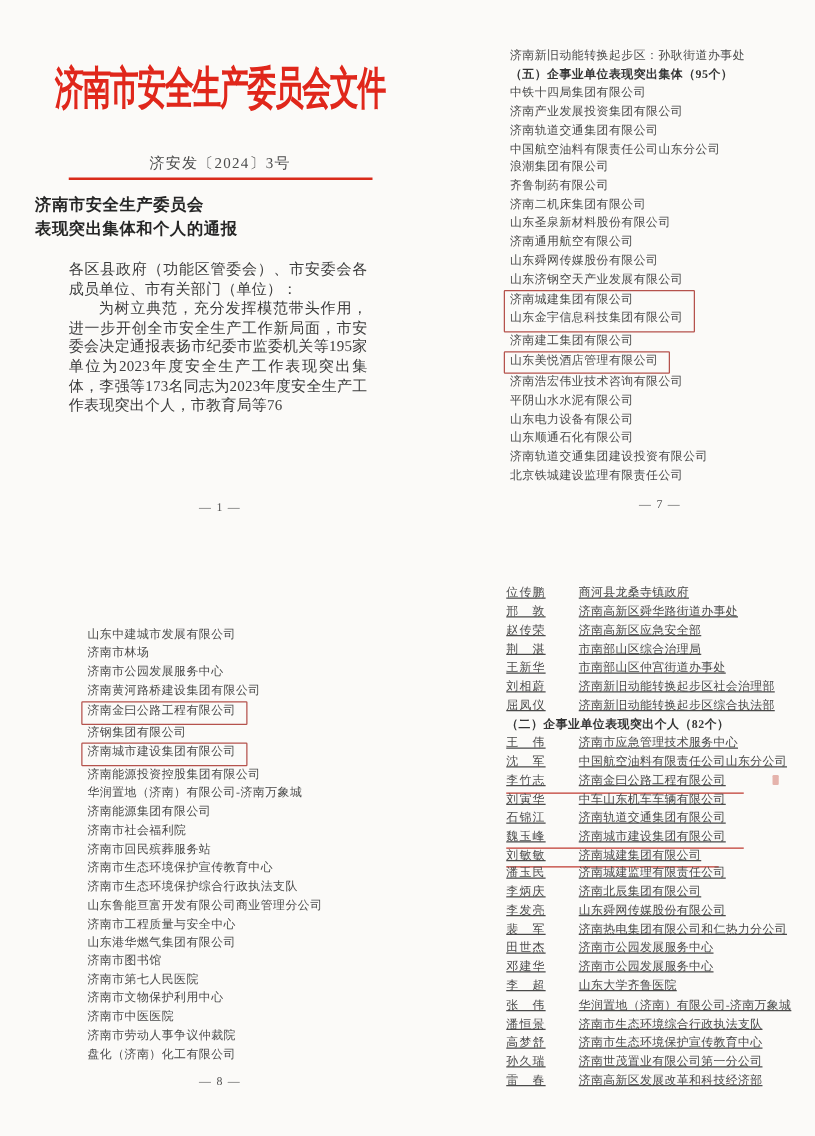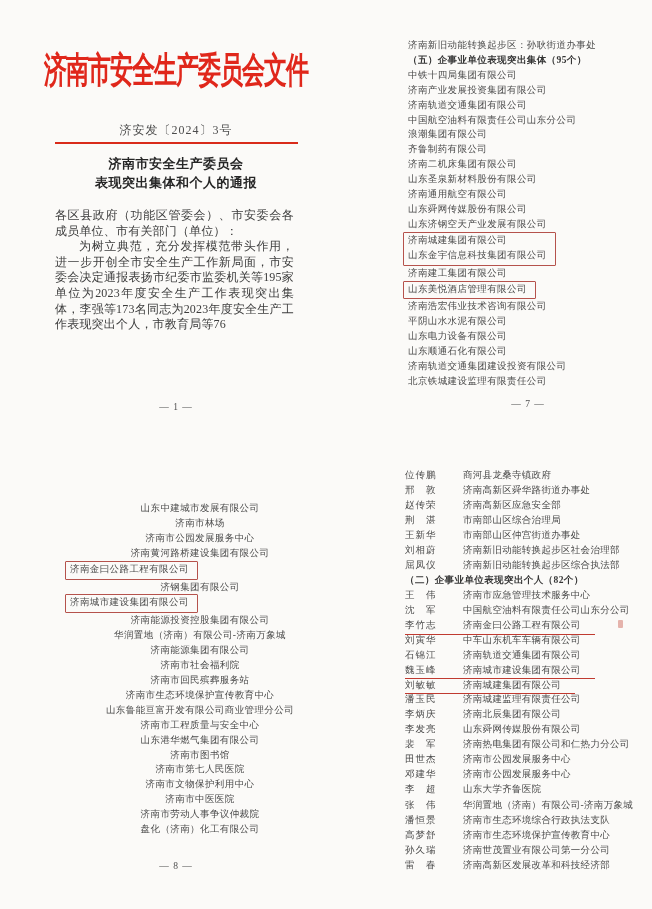--- a/index.html
+++ b/index.html
@@ -12,45 +12,45 @@
 
   
   #page1{left:28px;top:0;width:296px;height:460px;}
   .red-head{
     margin-top:48px;font-size:23px;line-height:30px;font-weight:bold;
     color:var(--header-red,#e0271b);text-align:center;letter-spacing:-1px;
     transform:scaleY(1.55);transform-origin:center top;white-space:nowrap;
   }
   .doc-no{margin-top:46px;text-align:center;font-size:12px;line-height:13px;color:#4c4c4c;letter-spacing:1px;}
   .red-rule{margin:5px 26px 0 27px;border:none;border-top:2px solid var(--rule-red,#d92b1a);}
-  .doc-title{margin-top:11px;text-align:center;font-weight:bold;font-size:13px;line-height:18.5px;color:#262626;letter-spacing:0.5px;}
+  .doc-title{margin-top:11px;text-align:left;font-weight:bold;font-size:13px;line-height:18.5px;color:#262626;letter-spacing:0.5px;}
   .doc-body{margin:16px 30px 0 27px;font-size:12px;line-height:15.6px;color:var(--body-text,#3c3c3c);
     text-align:justify;text-justify:inter-character;letter-spacing:0.2px;}
   .doc-body p{margin:0;}
   .indent{text-indent:2em;}
   .pagenum{position:absolute;text-align:center;font-size:9.5px;color:#4f4f4f;letter-spacing:1px;}
   #p1num{left:28px;top:402px;width:296px;}
   #p7num{left:398px;top:399px;width:260px;}
   #p8num{left:28px;top:861px;width:296px;}
 
   
   #page7{left:408px;top:38px;width:250px;}
-  #page8{left:70px;top:501px;width:260px;text-align:center;}
+  #page8{left:70px;top:501px;width:260px;}
   .list-line{font-size:9.5px;line-height:14.9px;color:var(--list-text,#4a4a4a);
     white-space:nowrap;letter-spacing:0.4px;}
   .list-line.bold{font-weight:bold;color:#353535;}
   .red-box{
     border:1.3px solid var(--annotation-box-red,#b5524c);
     width:fit-content;margin-left:-5px;padding:0 8px 2px 4px;border-radius:1px;
   }
 
   
   #page9{left:405px;top:468px;width:250px;}
   .person-row{display:flex;width:fit-content;font-size:9.5px;line-height:15.05px;
-    color:var(--list-text,#4a4a4a);white-space:nowrap;}
+    color:var(--list-text,#4a4a4a);white-space:nowrap;text-decoration:underline;}
   .person-row .nm{width:58px;flex:none;letter-spacing:1px;}
   .person-row .org{letter-spacing:0.3px;}
   .person-row.underlined{border-bottom:1.5px solid var(--underline-red,#c03a30);
     padding-right:14px;margin-bottom:-1.5px;}
   #page9 .list-line{line-height:15.05px;}
 
   .red-mark{position:absolute;left:618px;top:620px;width:5px;height:8px;
     background:#e5b3ac;border-radius:1px;}
 </style>
 </head>
@@ -113,20 +113,21 @@
     <div class="list-line">济钢集团有限公司</div>
     <div class="red-box">
       <div class="list-line">济南城市建设集团有限公司</div>
     </div>
     <div class="list-line">济南能源投资控股集团有限公司</div>
     <div class="list-line">华润置地（济南）有限公司-济南万象城</div>
     <div class="list-line">济南能源集团有限公司</div>
     <div class="list-line">济南市社会福利院</div>
     <div class="list-line">济南市回民殡葬服务站</div>
     <div class="list-line">济南市生态环境保护宣传教育中心</div>
+    <div class="list-line">济南市生态环境保护综合行政执法支队</div>
     <div class="list-line">山东鲁能亘富开发有限公司商业管理分公司</div>
     <div class="list-line">济南市工程质量与安全中心</div>
     <div class="list-line">山东港华燃气集团有限公司</div>
     <div class="list-line">济南市图书馆</div>
     <div class="list-line">济南市第七人民医院</div>
     <div class="list-line">济南市文物保护利用中心</div>
     <div class="list-line">济南市中医医院</div>
     <div class="list-line">济南市劳动人事争议仲裁院</div>
     <div class="list-line">盘化（济南）化工有限公司</div>
   </div>

